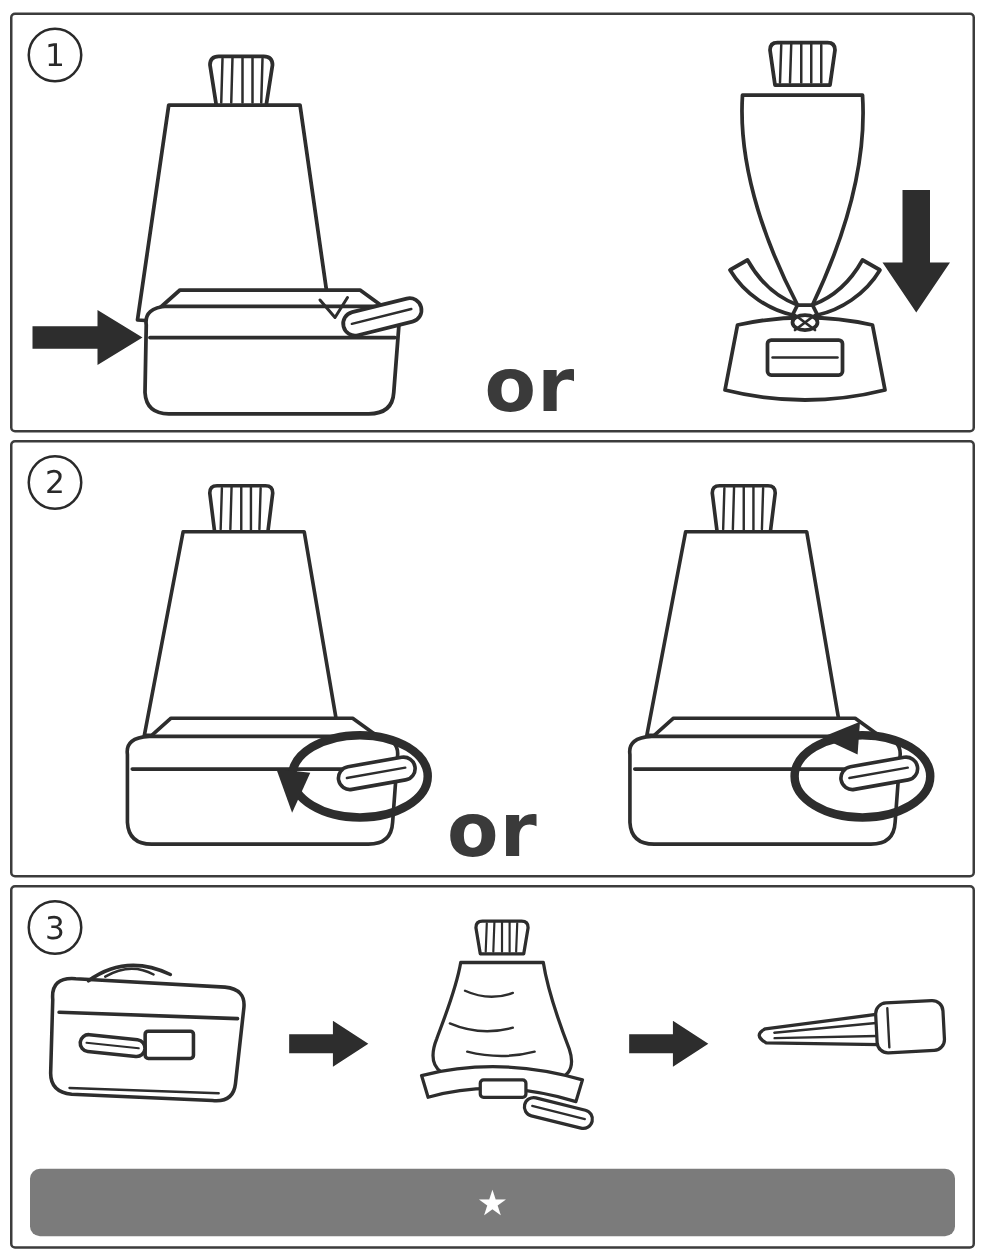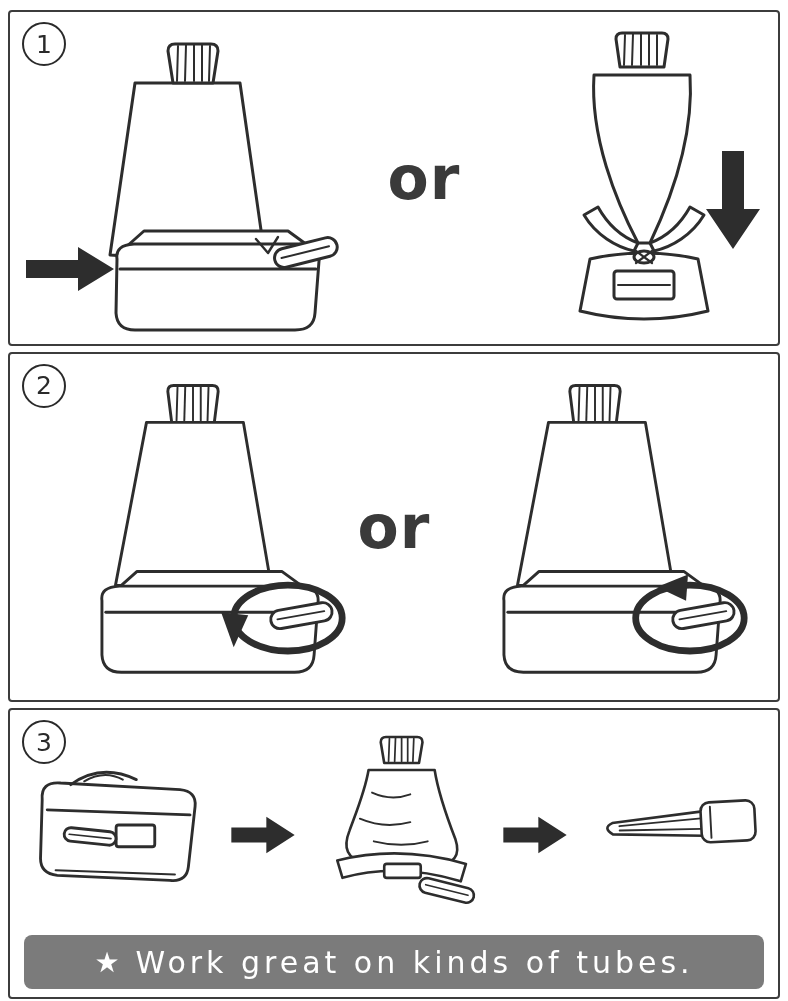--- a/index.html
+++ b/index.html
@@ -4,21 +4,21 @@
 <style>
   * { box-sizing: border-box; margin: 0; padding: 0; }
   html, body { width: 788px; height: 1001px; background: #ffffff; }
   body { font-family: "DejaVu Sans", sans-serif; }
   .page { width: 788px; height: 1001px; padding: 10px 8px 2px 8px; display: flex; flex-direction: column; gap: 6px; background: #fff; }
   .panel { position: relative; border: 2px solid #3c3c3c; border-radius: 4px; background: #fff; }
   .panel-1 { height: 336px; }
   .panel-2 { height: 351px; }
   .panel-3 { height: 291px; }
   .step-badge { position: absolute; top: 10px; left: 12px; width: 44px; height: 44px; border: 2px solid #2a2a2a; border-radius: 50%; display: flex; align-items: center; justify-content: center; font-size: 25px; color: #2a2a2a; background: #fff; z-index: 2; }
-  .row { display: flex; align-items: center; height: 100%; }
+  .row { display: flex; align-items: flex-end; height: 100%; }
   .row-1 { justify-content: space-between; padding: 0 10px; }
   .row-2 { justify-content: space-between; padding: 0 28px; }
   .row-3 { justify-content: space-evenly; align-items: center; height: 215px; margin-top: 12px; padding: 0 6px; }
   .or { font-size: 60px; font-weight: 800; color: #3a3a3a; letter-spacing: 1px; user-select: none; }
   .footer { position: absolute; left: 14px; right: 14px; bottom: 8px; height: 54px; border-radius: 8px; display: flex; align-items: center; justify-content: center; gap: 16px; font-size: 30px; letter-spacing: 4px; white-space: nowrap; }
   .footer .star { font-size: 28px; letter-spacing: 0; }
   svg.illus { display: block; }
 </style>
 </head>
 <body>
@@ -194,17 +194,16 @@
           <path d="M150,46 L56,50 M150,58 L56,55" fill="none" stroke-width="2.2"></path>
           <rect x="150" y="28" width="62" height="46" rx="10"></rect>
           <line x1="161" y1="33" x2="161" y2="69" stroke-width="2.2"></line>
         </g>
       </svg>
 
     </div>
 
     <div class="footer" style="background: rgb(123, 123, 123); color: rgb(255, 255, 255);">
       <span class="star">★</span>
-      <span>Work great on kinds of tubes.</span>
     </div>
   </section>
 
 </div>
 
 </body></html>

